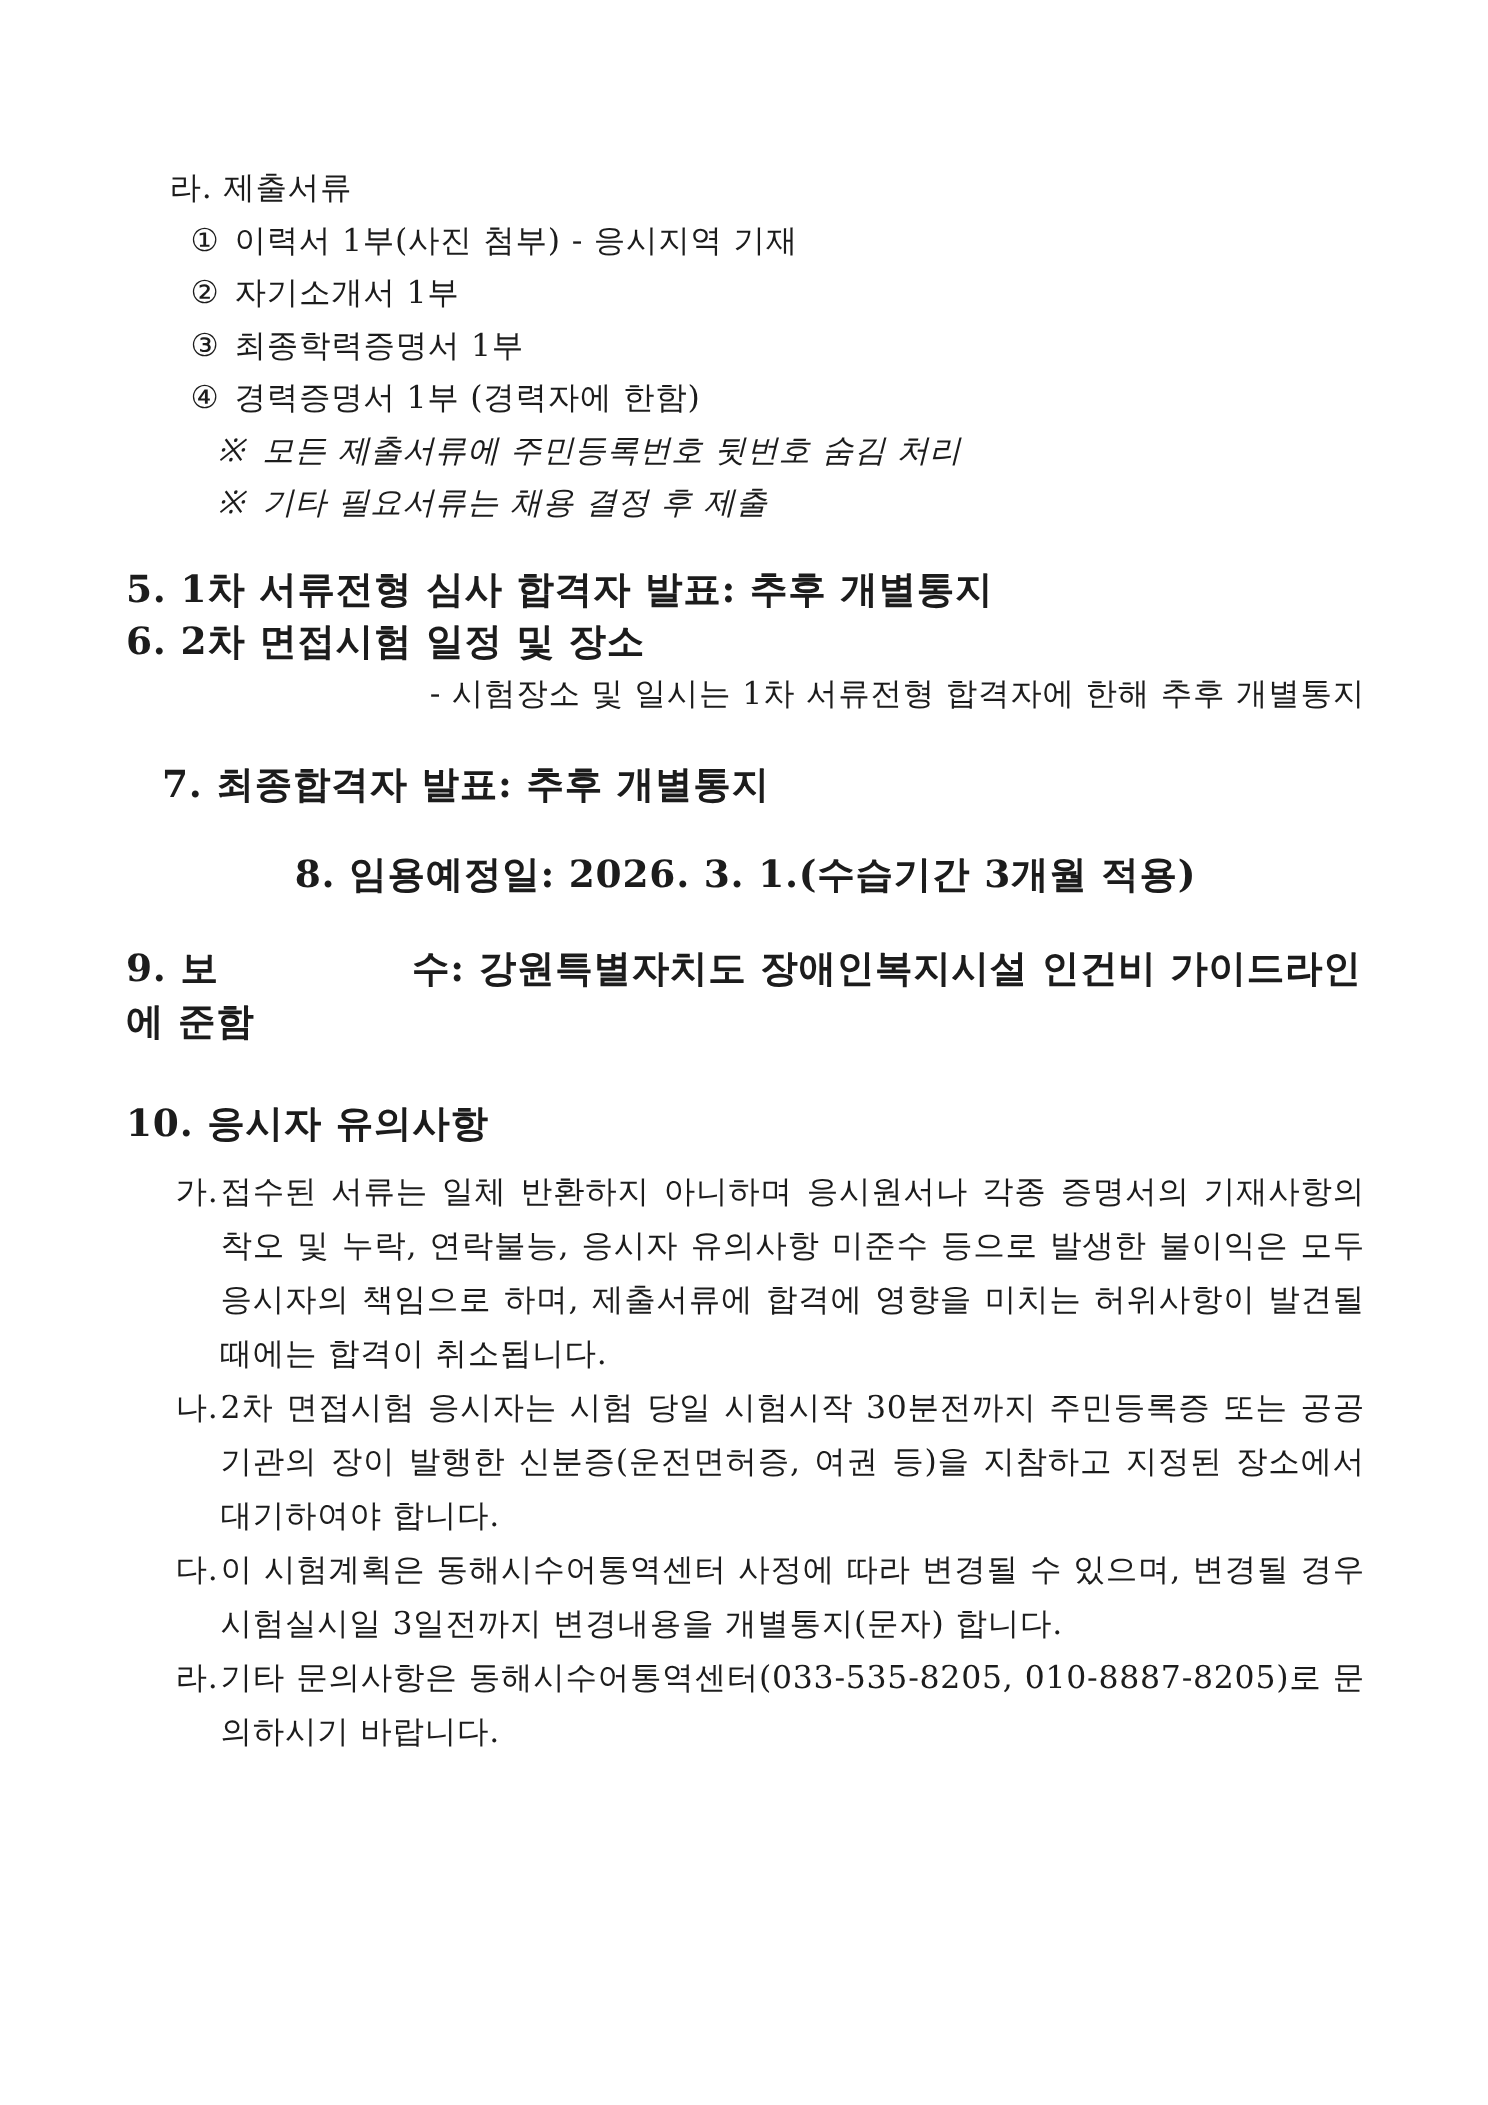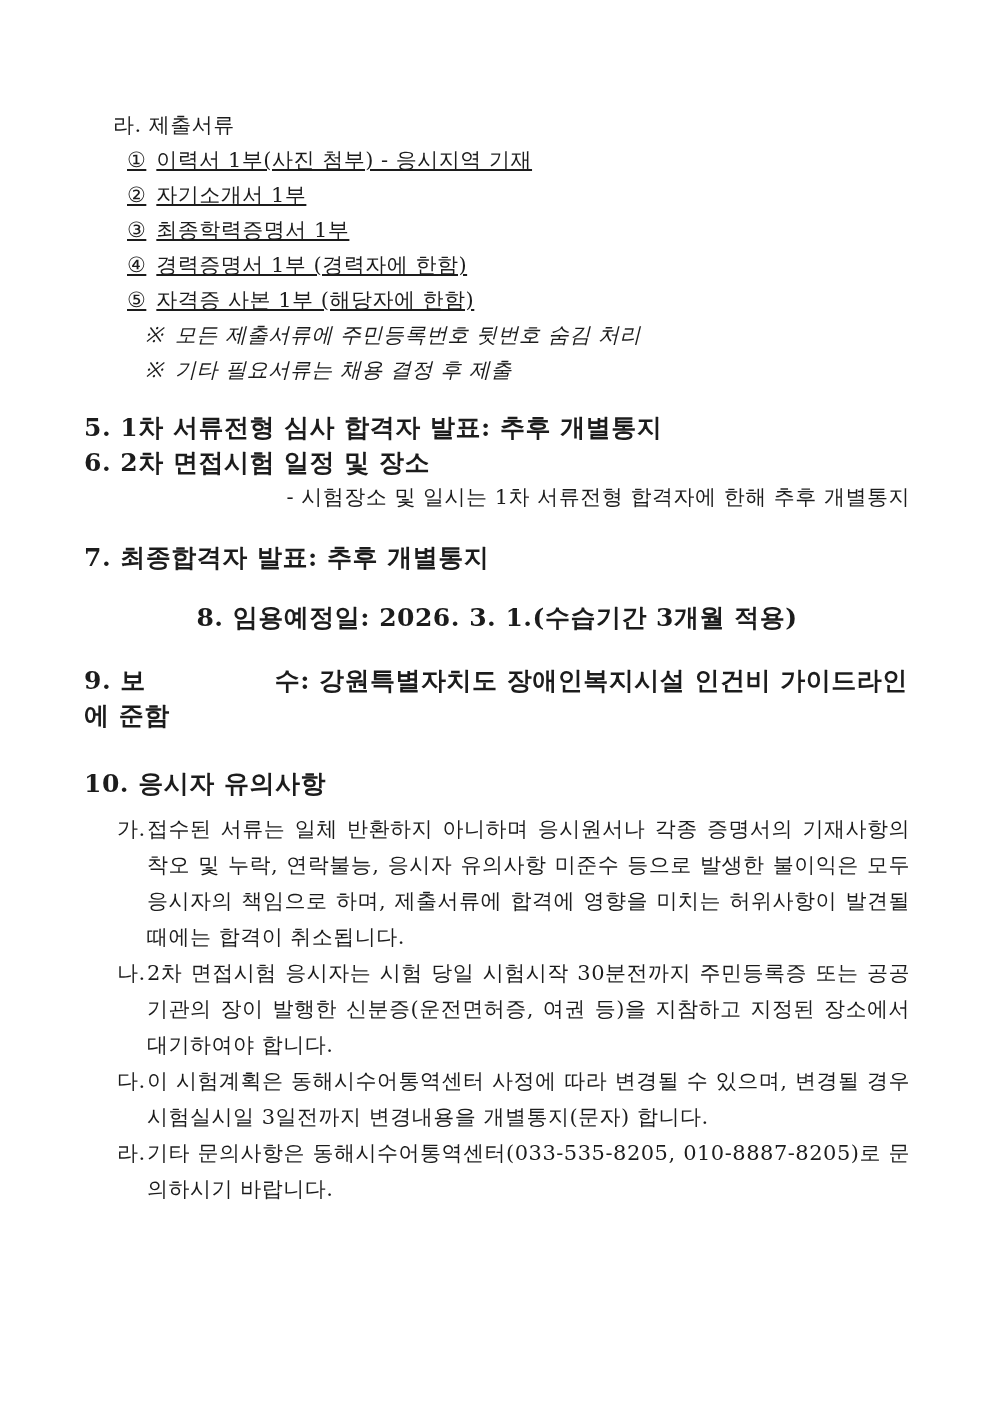--- a/index.html
+++ b/index.html
@@ -23,21 +23,20 @@
     margin-left: 29px;
     letter-spacing: 0.5px;
   }
   
   .doc-list { margin-left: 43px; }
   .doc-item {
     font-size: 21px;
     line-height: 35px;
     white-space: nowrap;
     letter-spacing: 0.5px;
-    text-decoration: underline;
   }
   .doc-item .marker { margin-right: 10px; }
   
   .doc-notes { margin-left: 61px; }
   .doc-note {
     font-size: 21px;
     line-height: 35px;
     white-space: nowrap;
     letter-spacing: 0.5px;
     font-style: italic;
@@ -46,21 +45,21 @@
   
   .section-title {
     font-size: 25px;
     font-weight: bold;
     line-height: 35px;
     white-space: pre-wrap;
     letter-spacing: 0.5px;
   }
   .mt-h5  { margin-top: 22px; }
   .mt-h6  { }
-  .mt-h7  { margin-top: 25px; }
+  .mt-h7  { margin-top: 25px; margin-left: 24px; }
   .mt-h8  { margin-top: 25px; text-align: center; }
   .mt-h9  { margin-top: 28px; }
   .mt-h10 { margin-top: 33px; }
   
   .sub-dash {
     font-size: 21px;
     line-height: 35px;
     margin-left: 21px;
     letter-spacing: 0.5px;
     text-align: right;
@@ -99,23 +98,20 @@
     </div>
     <div class="doc-item">
       <span class="marker">②</span><span>자기소개서 1부</span>
     </div>
     <div class="doc-item">
       <span class="marker">③</span><span>최종학력증명서 1부</span>
     </div>
     <div class="doc-item">
       <span class="marker">④</span><span>경력증명서 1부 (경력자에 한함)</span>
     </div>
-    <div class="doc-item">
-      <span class="marker">⑤</span><span>자격증 사본 1부 (해당자에 한함)</span>
-    </div>
   </div>
 
   <div class="doc-notes">
     <div class="doc-note">
       <span class="marker">※</span><span>모든 제출서류에 주민등록번호 뒷번호 숨김 처리</span>
     </div>
     <div class="doc-note">
       <span class="marker">※</span><span>기타 필요서류는 채용 결정 후 제출</span>
     </div>
   </div>

